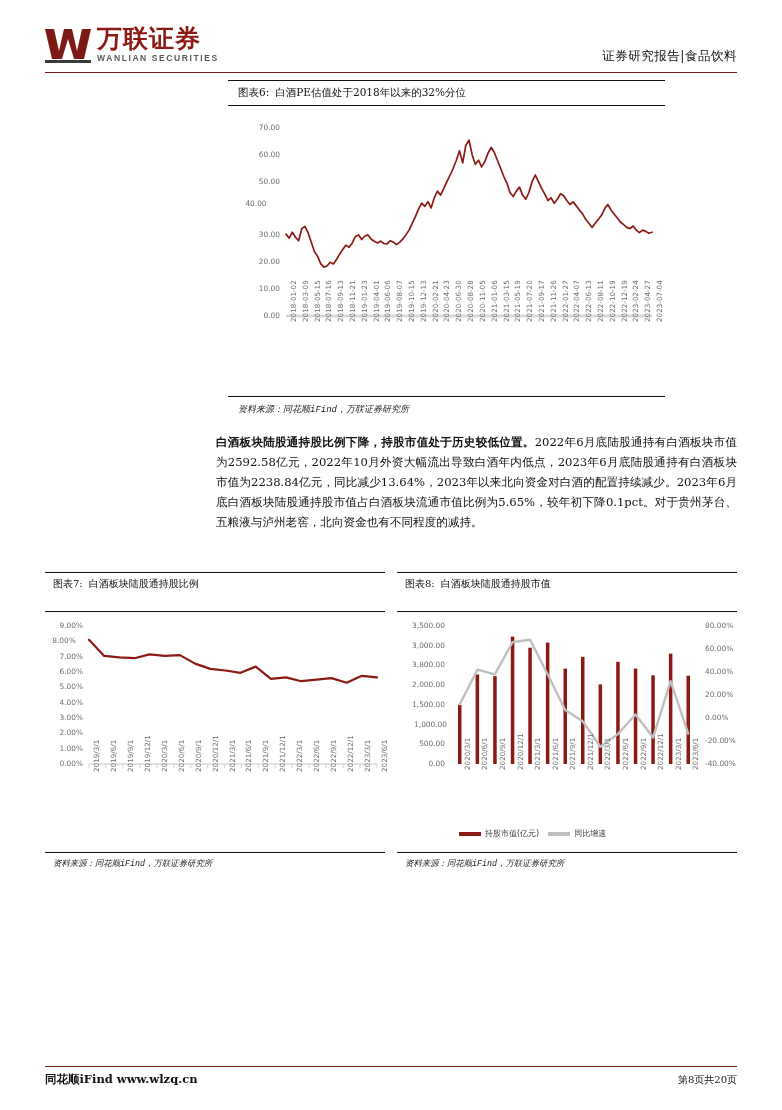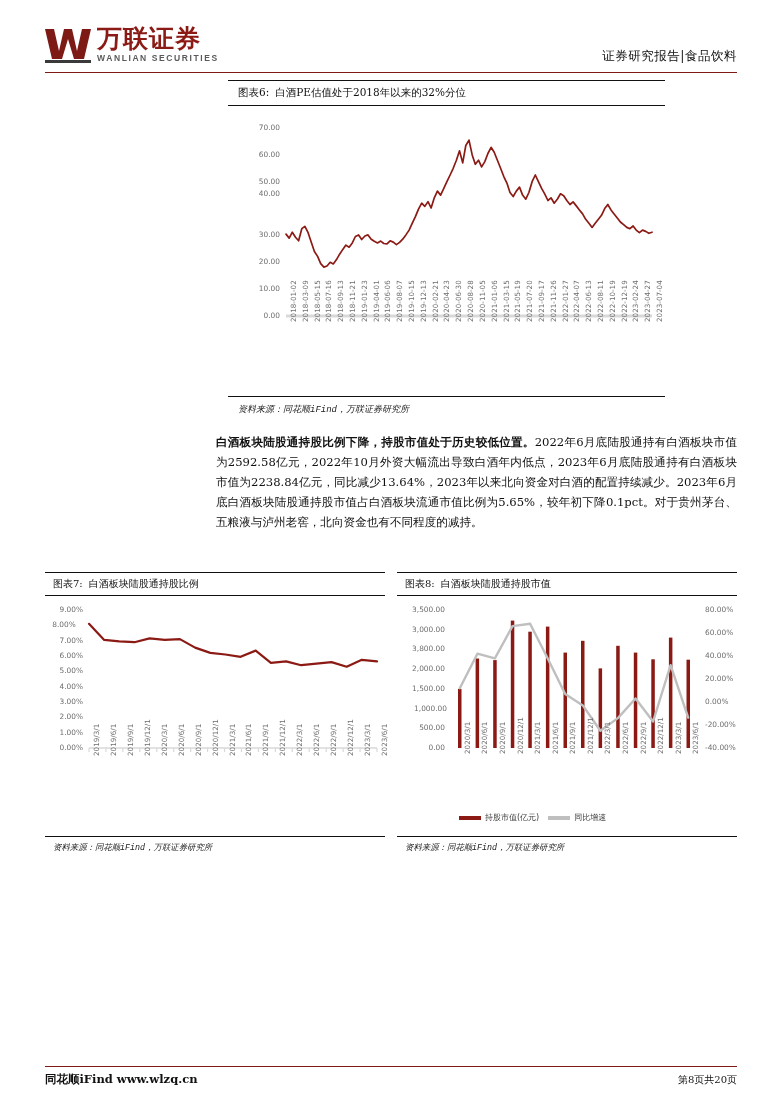--- a/index.html
+++ b/index.html
@@ -77,21 +77,21 @@
     position:absolute; left:216px; top:432px; width:521px;
     font-family:"DejaVu Serif", serif;
     font-size:11.6px; line-height:20px; color:#111;
     text-align:justify; text-justify:inter-ideograph;
   }
   .para b { font-weight:bold; }
 
   
   .fig7 { position:absolute; left:45px; top:572px; width:340px; }
   .fig8 { position:absolute; left:397px; top:572px; width:340px; }
-  .fig78 .fig-title-bar { font-size:10px; padding:4px 6px 4px 8px; }
+  .fig78 .fig-title-bar { font-size:10px; padding:4px 6px 20px 8px; }
   .fig78 .fig-src-bar { font-size:8.4px; padding:5px 6px 4px 8px; }
 
   
   .legend {
     position:absolute; display:flex; align-items:center; gap:9px;
     font-family:"DejaVu Sans", sans-serif; font-size:8px; color:#3b3b3b;
   }
   .legend .item { display:flex; align-items:center; gap:4px; }
   .legend .swatch { display:inline-block; width:22px; height:4px; }
 
@@ -136,21 +136,21 @@
       <span class="num">图表6:</span><span>白酒PE估值处于2018年以来的32%分位</span>
     </div>
 
     <div class="fig-body" style="height:290px;">
 
       <div id="f6-ylabs">
           <div class="ylab" style="left: 4px; width: 48px; top: 205px;">0.00</div>
           <div class="ylab" style="left: 4px; width: 48px; top: 178.143px;">10.00</div>
           <div class="ylab" style="left: 4px; width: 48px; top: 151.286px;">20.00</div>
           <div class="ylab" style="left: 4px; width: 48px; top: 124.429px;">30.00</div>
-          <div class="ylab" style="left: 4px; width: 48px; top: 83px;">40.00</div>
+          <div class="ylab" style="left: 4px; width: 48px; top: 93px; text-align: center;">40.00</div>
           <div class="ylab" style="left: 4px; width: 48px; top: 70.7143px;">50.00</div>
           <div class="ylab" style="left: 4px; width: 48px; top: 43.8571px;">60.00</div>
           <div class="ylab" style="left: 4px; width: 48px; top: 17px;">70.00</div>
         </div>
 
       <svg id="f6-svg" width="437" height="290" viewBox="0 0 437 290" style="position:absolute;left:0;top:0;">
         <line x1="58" y1="210" x2="424" y2="210" stroke="#d9d9d9" stroke-width="3"></line>
         <polyline id="f6-line" fill="none" stroke="#8b1a14" stroke-width="1.7" stroke-linejoin="round" stroke-linecap="round" points="58.0,128.1 61.2,132.1 64.3,126.2 67.5,131.3 70.6,134.8 73.8,122.7 76.9,120.3 80.1,126.7 83.2,136.1 86.4,145.5 89.6,150.4 92.7,157.6 95.9,161.1 99.0,160.0 102.2,156.3 105.3,157.9 108.5,153.6 111.6,148.2 114.8,143.4 117.9,139.1 121.1,141.2 124.3,136.9 127.4,130.5 130.6,128.9 133.7,133.5 136.9,130.0 140.0,128.9 143.2,133.2 146.3,135.3 149.5,136.9 152.7,135.1 155.8,137.5 159.0,137.8 162.1,134.8 165.3,136.1 168.4,138.6 171.6,136.4 174.7,133.2 177.9,128.9 181.1,124.1 184.2,117.3 187.4,110.6 190.5,103.1 193.7,97.2 196.8,100.4 200.0,95.6 203.1,102.0 206.3,91.8 209.4,85.1 212.6,89.1 215.8,82.4 218.9,75.7 222.1,69.0 225.2,62.3 228.4,54.2 231.5,44.8 234.7,56.9 237.8,39.5 241.0,34.1 244.2,48.9 247.3,58.3 250.5,54.2 253.6,60.9 256.8,55.6 259.9,47.5 263.1,41.3 266.2,46.2 269.4,54.2 272.6,62.3 275.7,70.3 278.9,77.1 282.0,86.5 285.2,90.5 288.3,85.1 291.5,81.1 294.6,89.1 297.8,93.2 300.9,86.5 304.1,75.7 307.3,69.0 310.4,75.7 313.6,82.4 316.7,87.8 319.9,94.5 323.0,91.8 326.2,97.2 329.3,93.2 332.5,87.8 335.7,89.7 338.8,94.5 342.0,98.5 345.1,95.9 348.3,99.9 351.4,103.9 354.6,107.9 357.7,113.3 360.9,117.3 364.1,121.4 367.2,117.3 370.4,113.3 373.5,109.3 376.7,102.6 379.8,98.5 383.0,103.9 386.1,107.9 389.3,112.0 392.4,116.0 395.6,118.7 398.8,121.4 401.9,122.7 405.1,120.0 408.2,124.1 411.4,126.7 414.5,124.1 417.7,125.4 420.8,127.3 424.0,126.2"></polyline>
       </svg>
 

